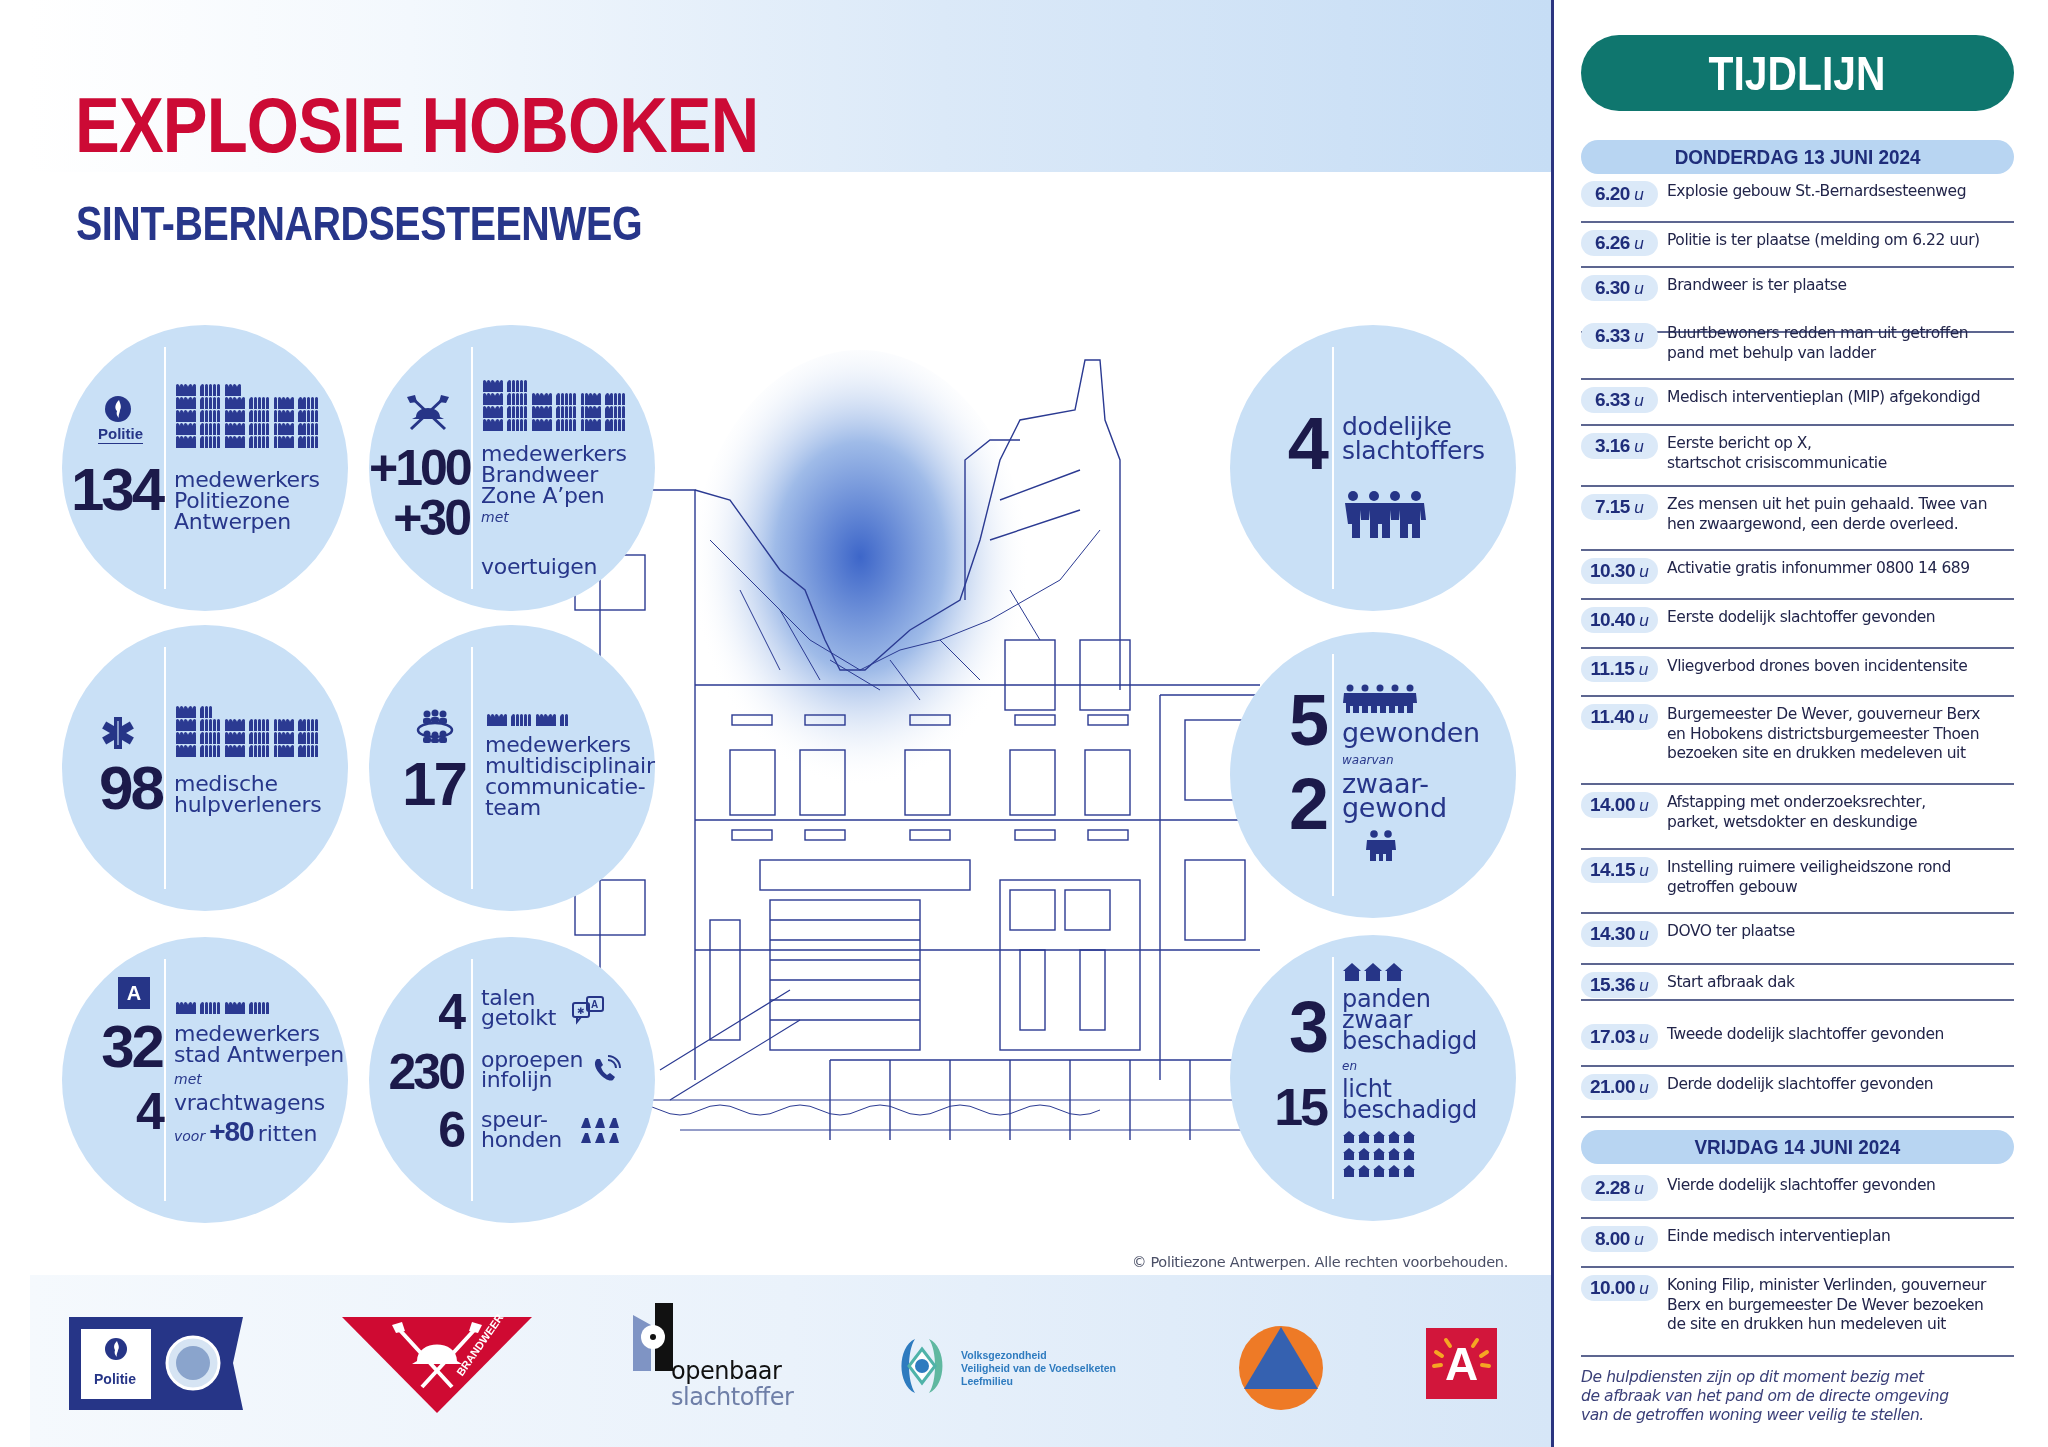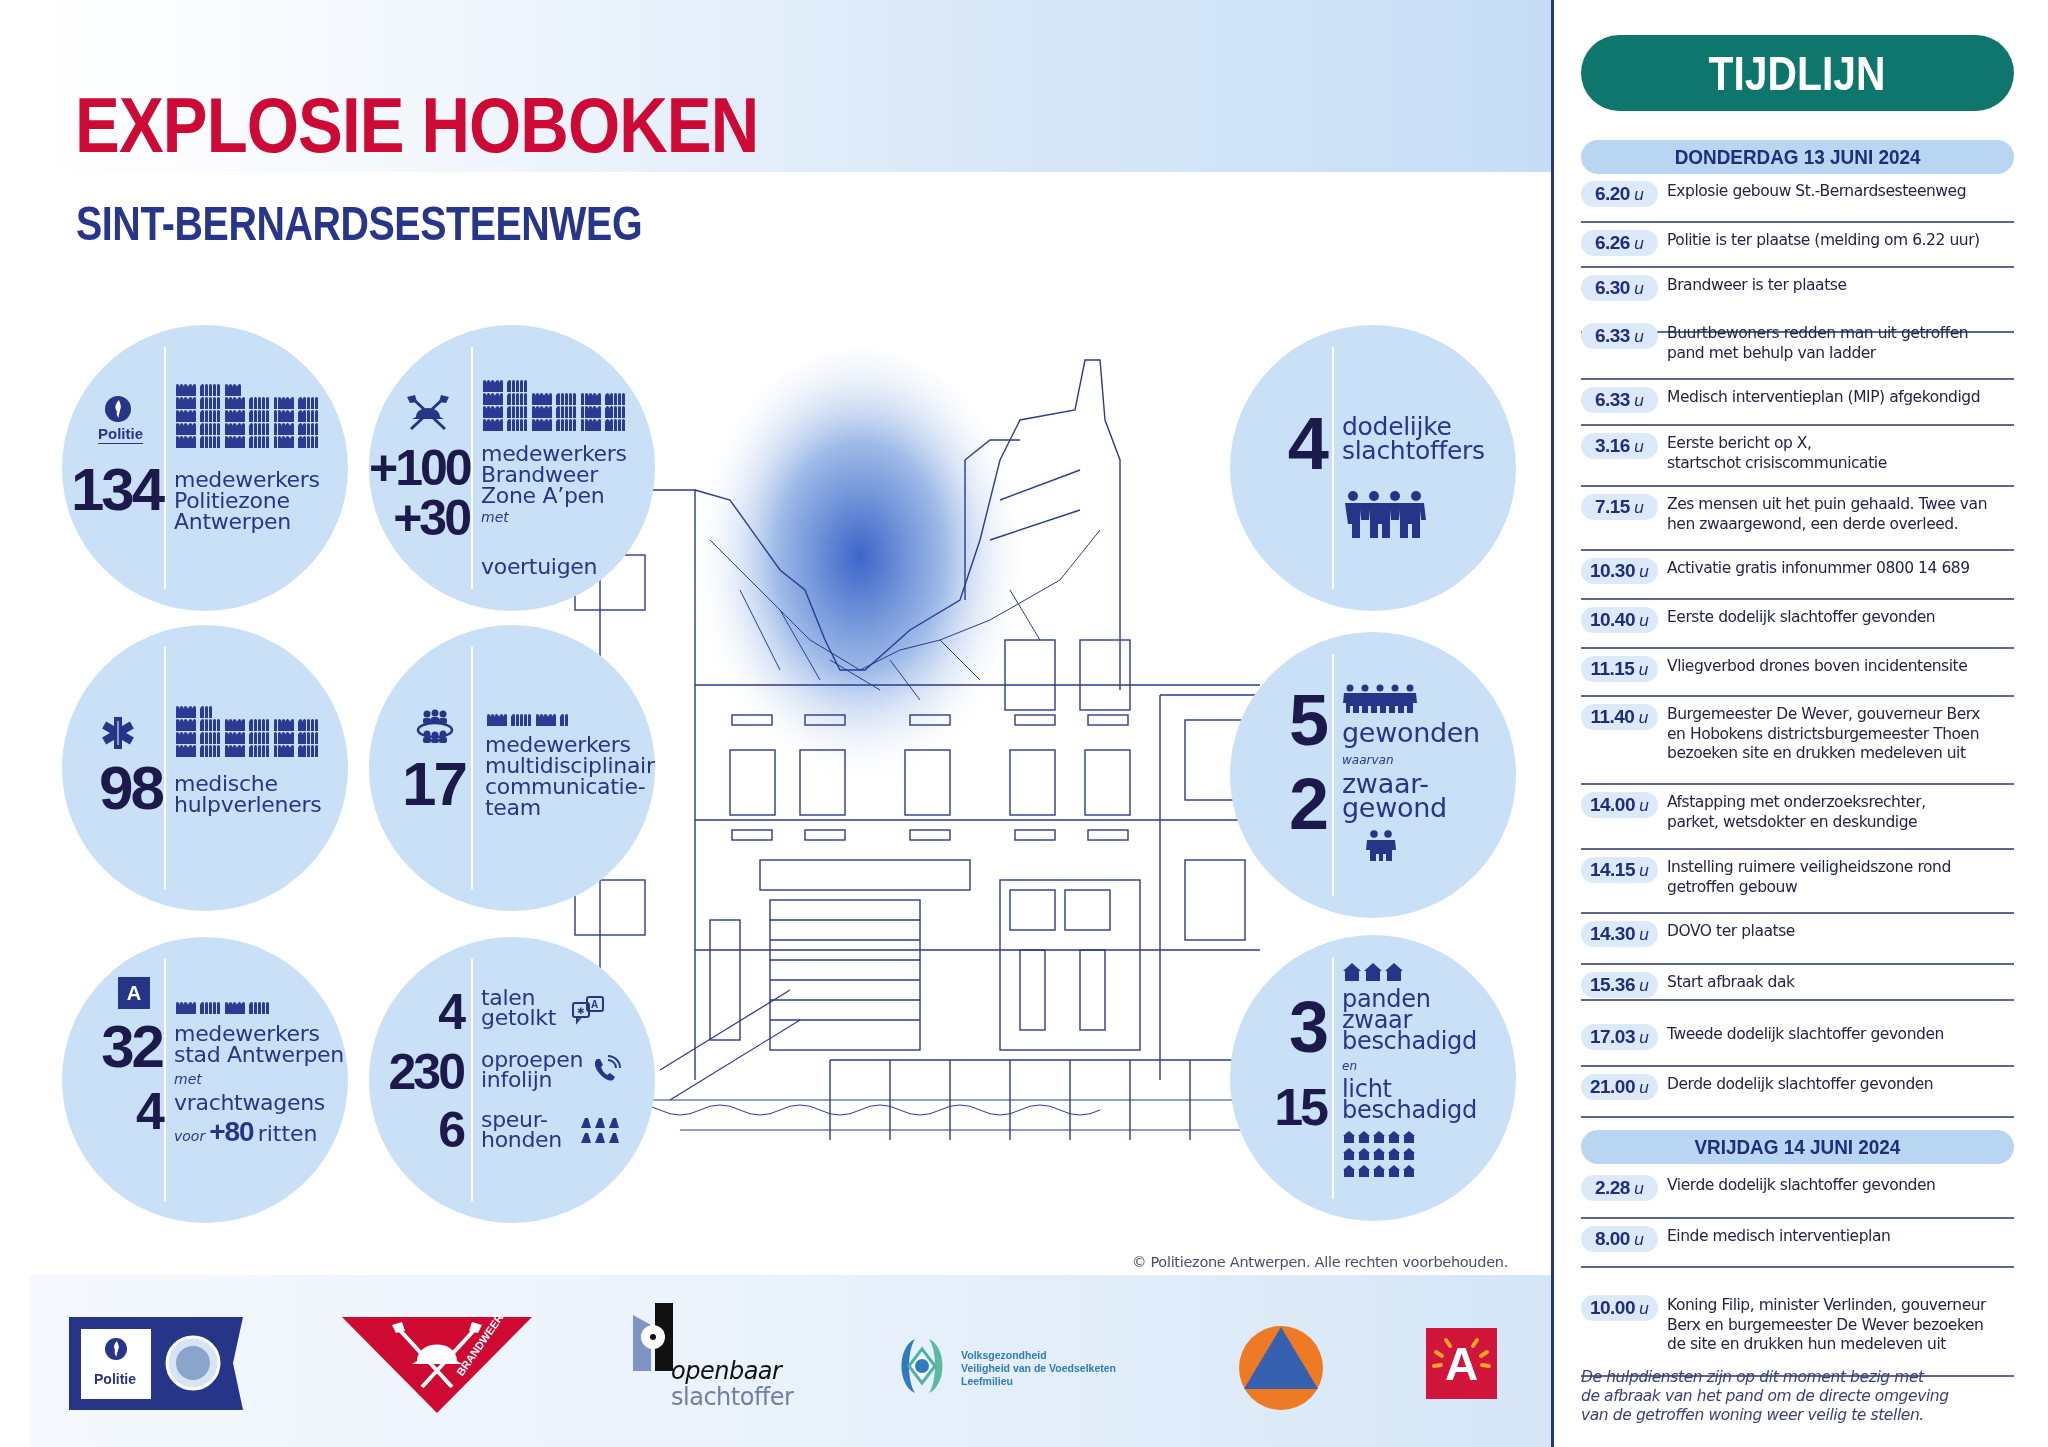--- a/index.html
+++ b/index.html
@@ -1077,21 +1077,21 @@
     </div>
   <div class="tl-text">Vierde dodelijk slachtoffer gevonden</div>
 </div>
 <div class="tl-row" style="top:1220px; height:48px;">
   <div class="tl-time">
       <b>8.00</b>
       <i>u</i>
     </div>
   <div class="tl-text">Einde medisch interventieplan</div>
 </div>
-<div class="tl-row" style="top:1269px; height:88px;margin-top:20px;">
+<div class="tl-row" style="top:1269px; height:88px;">
   <div class="tl-time">
       <b>10.00</b>
       <i>u</i>
     </div>
   <div class="tl-text">Koning Filip, minister Verlinden, gouverneur
 Berx en burgemeester De Wever bezoeken
 de site en drukken hun medeleven uit</div>
 </div>
 
 <div class="tl-note">De hulpdiensten zijn op dit moment bezig met
@@ -1123,21 +1123,21 @@
   <span style="position:absolute; left:112px; top:54px; font-family:'Liberation Sans',sans-serif; font-weight:700; font-size:11px; color:#ffffff; transform:rotate(-55deg); transform-origin:left top; white-space:nowrap;">BRANDWEER</span>
 </div>
 
 <div class="logo" style="left:633px; top:1303px; width:160px; height:105px;">
   <svg style="position:absolute; left:0; top:0;" width="40" height="68" viewBox="0 0 40 68">
     <path d="M0 12 L18 22 L18 68 L0 68 Z" fill="#7f94c4"></path>
     <path d="M22 0 L40 0 L40 68 L22 68 Z" fill="#111111"></path>
     <circle cx="20" cy="34" r="12" fill="#ffffff"></circle>
     <circle cx="20" cy="34" r="3" fill="#111111"></circle>
   </svg>
-  <span style="position:absolute; left:38px; top:54px; font-family:'DejaVu Sans',sans-serif; font-size:24px; color:#111111; letter-spacing:-0.5px;font-style:italic;">openbaar</span>
+  <span style="position:absolute; left:38px; top:54px; font-family:'DejaVu Sans',sans-serif; font-size:24px; color:#111111; letter-spacing:-0.5px;">openbaar</span>
   <span style="position:absolute; left:38px; top:80px; font-family:'DejaVu Sans',sans-serif; font-size:24px; color:#6f7fa8; letter-spacing:-0.5px;">slachtoffer</span>
 </div>
 
 <div class="logo" style="left:893px; top:1337px; width:260px; height:58px;">
   <svg style="position:absolute; left:0; top:0;" width="58" height="58" viewBox="0 0 58 58">
     <path d="M22 2 C4 10 4 48 22 56 C14 44 14 14 22 2 Z" fill="#2e7bbf"></path>
     <path d="M36 2 C54 10 54 48 36 56 C44 44 44 14 36 2 Z" fill="#5fb8a0"></path>
     <path d="M29 12 L42 29 L29 46 L16 29 Z" fill="#ffffff" stroke="#4fb3a9" stroke-width="3"></path>
     <circle cx="29" cy="29" r="7" fill="#2e7bbf"></circle>
   </svg>

